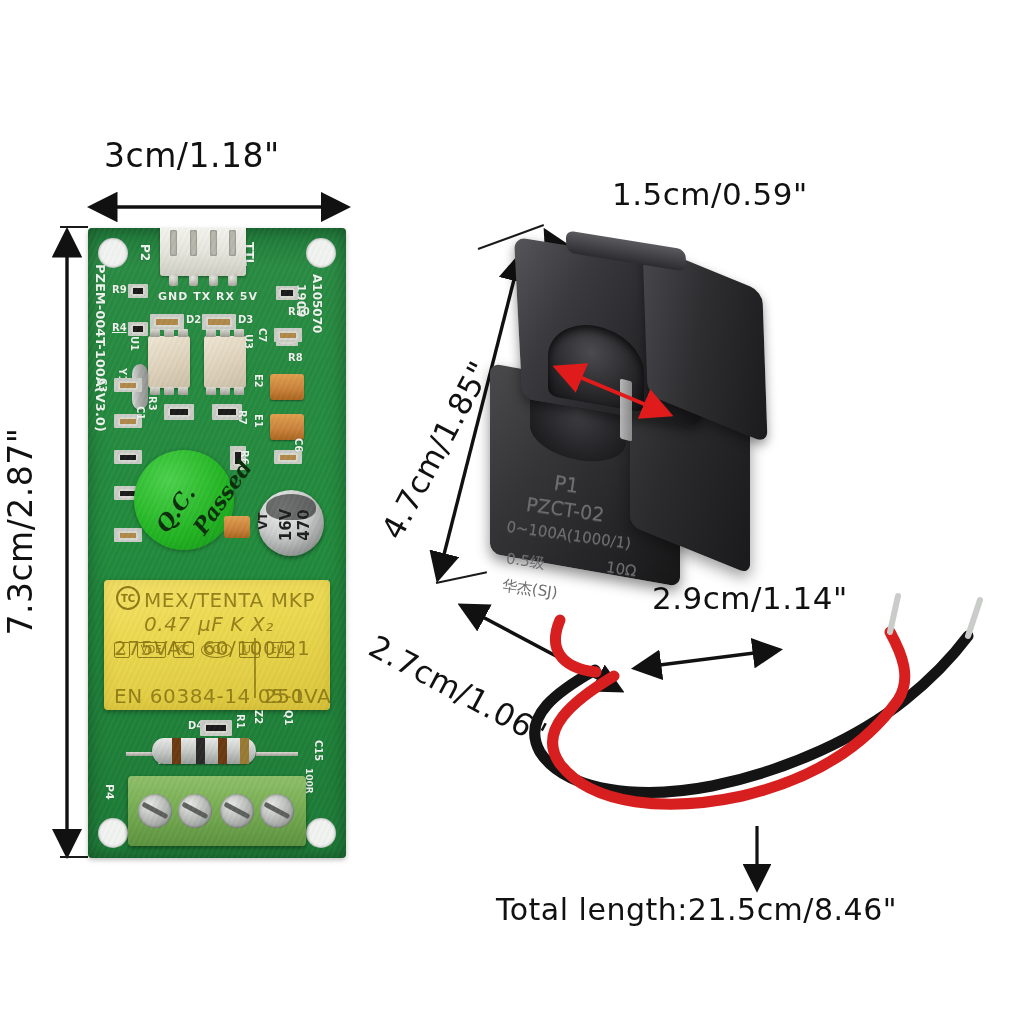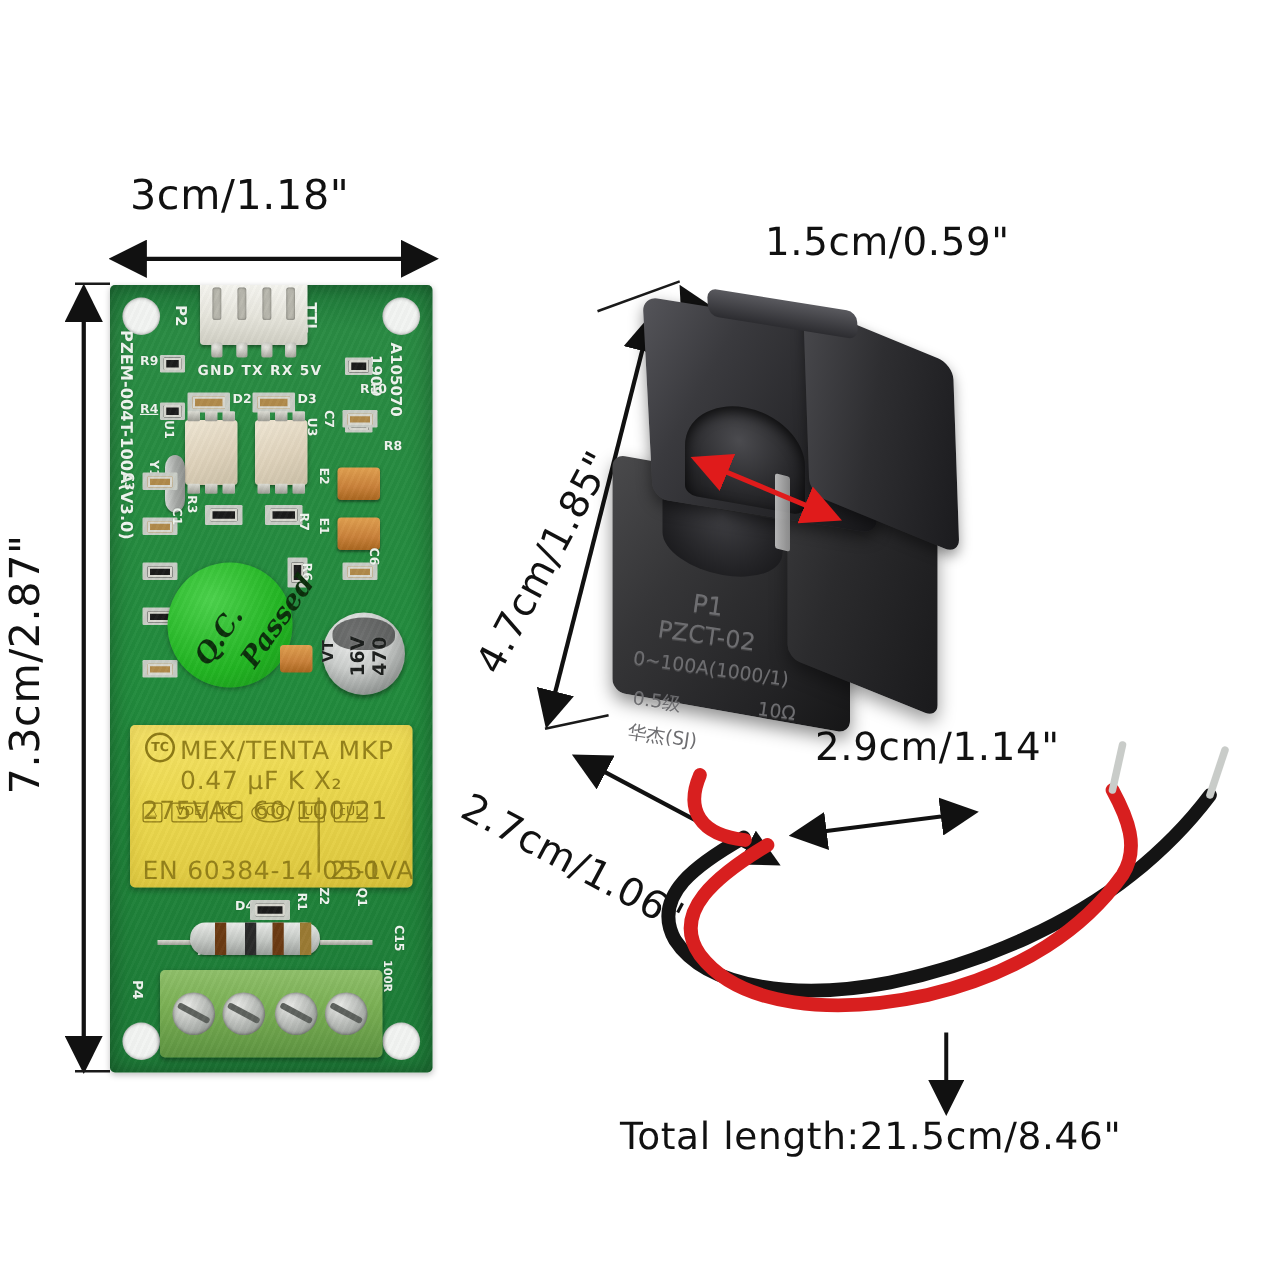--- a/index.html
+++ b/index.html
@@ -437,21 +437,21 @@
       <div class="pad" style="left:40px; top:94px; width:20px; height:14px;"></div>
       <div class="smd" style="left:43px; top:96px; width:14px; height:10px;"></div>
       <div class="silk" style="left:24px; top:94px; font-size:10px;text-decoration:underline;">R4</div>
 
       <div class="pad" style="left:188px; top:58px; width:22px; height:14px;"></div>
       <div class="smd" style="left:191px; top:60px; width:16px; height:10px;"></div>
       <div class="silk" style="left:200px; top:78px; font-size:10px;">R10</div>
 
       <div class="pad" style="left:188px; top:104px; width:22px; height:14px;"></div>
       <div class="smd" style="left:191px; top:106px; width:16px; height:10px;"></div>
-      <div class="silk" style="left:200px; top:124px; font-size:10px;margin-left:19px;">R8</div>
+      <div class="silk" style="left:200px; top:124px; font-size:10px;">R8</div>
 
       <div class="pad" style="left:62px; top:86px; width:34px; height:16px;"></div>
       <div class="smd tan" style="left:66px; top:89px; width:26px; height:10px;"></div>
       <div class="silk" style="left:98px; top:86px; font-size:10px;">D2</div>
 
       <div class="pad" style="left:114px; top:86px; width:34px; height:16px;"></div>
       <div class="smd tan" style="left:118px; top:89px; width:26px; height:10px;"></div>
       <div class="silk" style="left:150px; top:86px; font-size:10px;">D3</div>
 
       <div class="opto" style="left:60px; top:108px;">
@@ -532,21 +532,21 @@
 
       <div class="elec" style="left:170px; top:262px;">
         <div class="elec-txt" style="left:30px; top:26px;">470</div>
         <div class="elec-txt" style="left:12px; top:26px;">16V</div>
         <div class="elec-txt" style="left:-4px; top:24px; font-size:12px;">VT</div>
       </div>
 
       <div class="ycap">
         <div class="tl-logo">TC</div>
         <div class="yl" style="left:40px; top:8px;">MEX/TENTA MKP</div>
-        <div class="yl" style="left:40px; top:32px;">0.47 µF   K  X₂</div>
+        <div class="yl" style="left:40px; top:32px;font-style:italic;">0.47 µF   K  X₂</div>
         <div class="yl" style="left:10px; top:56px;">275VAC  60/100/21</div>
         <div class="marks">
           <span class="mk">△</span>
           <span class="mk">VDE</span>
           <span class="mk">KC</span>
           <span class="mk round">CQC</span>
           <span class="mk">UL</span>
           <span class="mk">cUL</span>
         </div>
         <div class="divider"></div>

